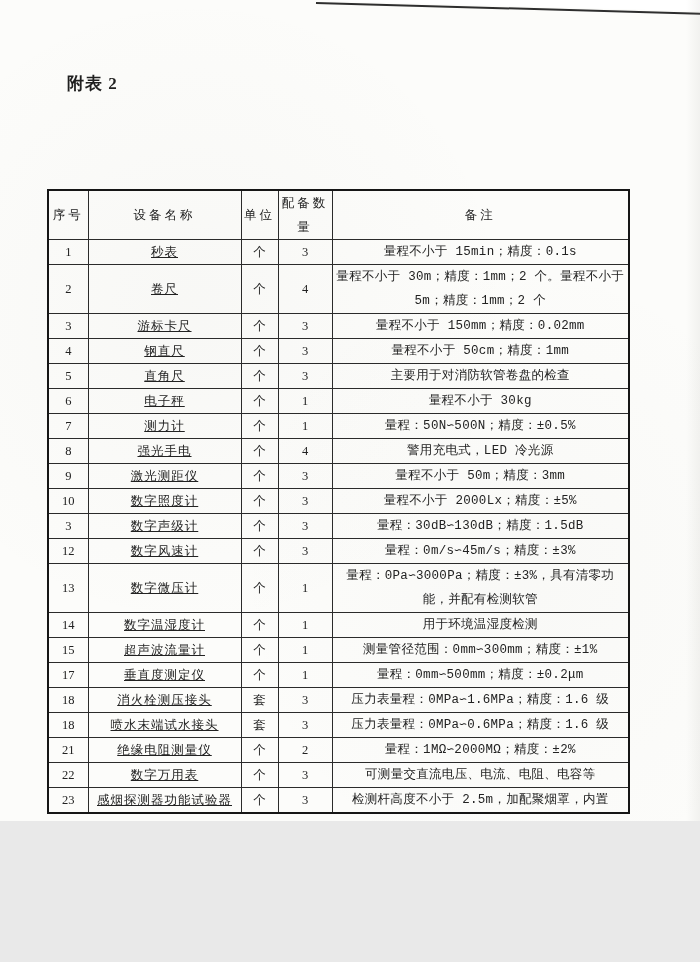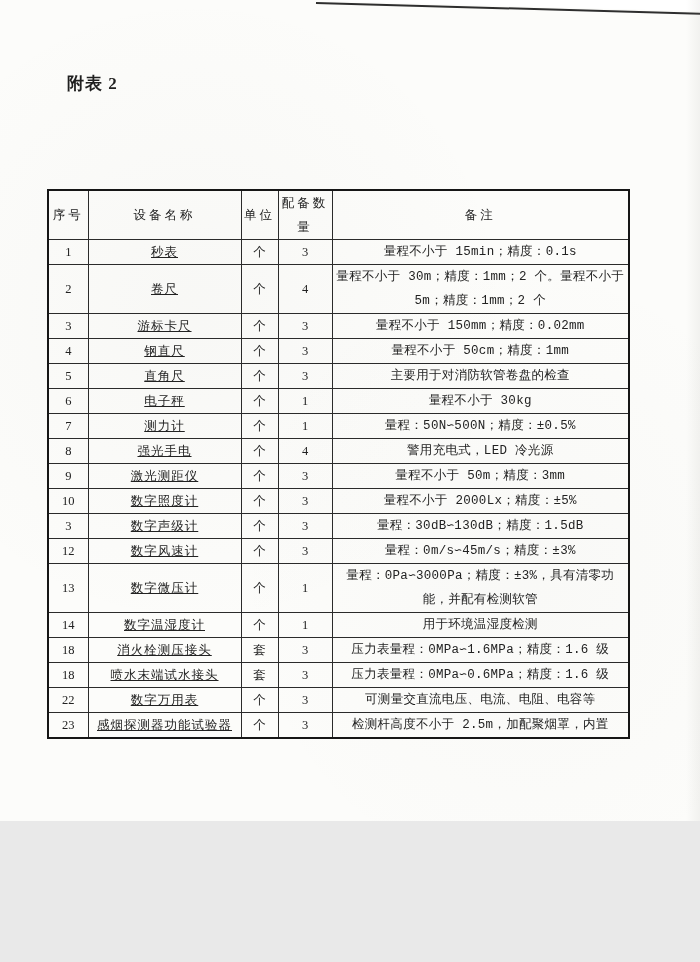--- a/index.html
+++ b/index.html
@@ -221,32 +221,53 @@
       <td class="c-remark">量程：0Pa∽3000Pa；精度：±3%，具有清零功能，并配有检测软管</td>
     </tr>
         <tr>
       <td class="c-no">14</td>
       <td class="c-name">数字温湿度计</td>
       <td class="c-unit">个</td>
       <td class="c-qty">1</td>
       <td class="c-remark">用于环境温湿度检测</td>
     </tr>
         <tr>
+      <td class="c-no">15</td>
+      <td class="c-name">超声波流量计</td>
+      <td class="c-unit">个</td>
+      <td class="c-qty">1</td>
+      <td class="c-remark">测量管径范围：0mm∽300mm；精度：±1%</td>
+    </tr>
+        <tr>
+      <td class="c-no">17</td>
+      <td class="c-name">垂直度测定仪</td>
+      <td class="c-unit">个</td>
+      <td class="c-qty">1</td>
+      <td class="c-remark">量程：0mm∽500mm；精度：±0.2μm</td>
+    </tr>
+        <tr>
       <td class="c-no">18</td>
       <td class="c-name">消火栓测压接头</td>
       <td class="c-unit">套</td>
       <td class="c-qty">3</td>
       <td class="c-remark">压力表量程：0MPa∽1.6MPa；精度：1.6 级</td>
     </tr>
         <tr>
       <td class="c-no">18</td>
       <td class="c-name">喷水末端试水接头</td>
       <td class="c-unit">套</td>
       <td class="c-qty">3</td>
       <td class="c-remark">压力表量程：0MPa∽0.6MPa；精度：1.6 级</td>
+    </tr>
+        <tr>
+      <td class="c-no">21</td>
+      <td class="c-name">绝缘电阻测量仪</td>
+      <td class="c-unit">个</td>
+      <td class="c-qty">2</td>
+      <td class="c-remark">量程：1MΩ∽2000MΩ；精度：±2%</td>
     </tr>
         <tr>
       <td class="c-no">22</td>
       <td class="c-name">数字万用表</td>
       <td class="c-unit">个</td>
       <td class="c-qty">3</td>
       <td class="c-remark">可测量交直流电压、电流、电阻、电容等</td>
     </tr>
         <tr>
       <td class="c-no">23</td>

